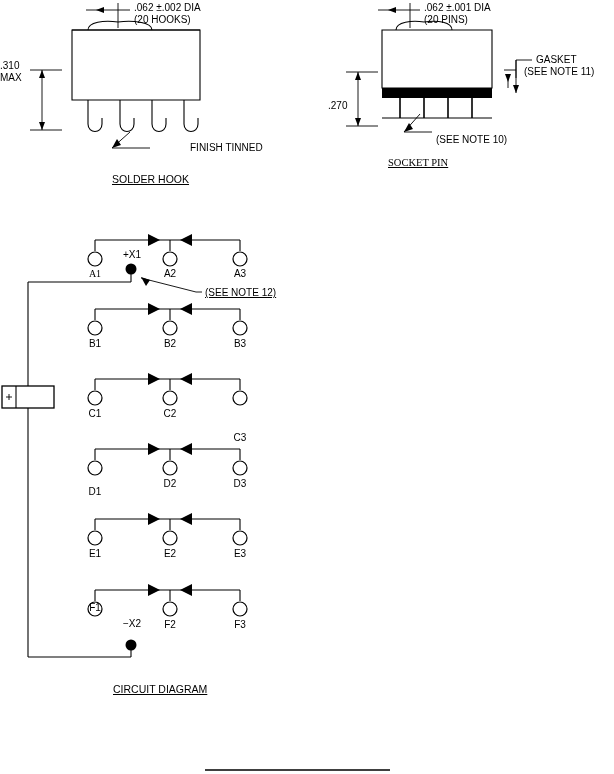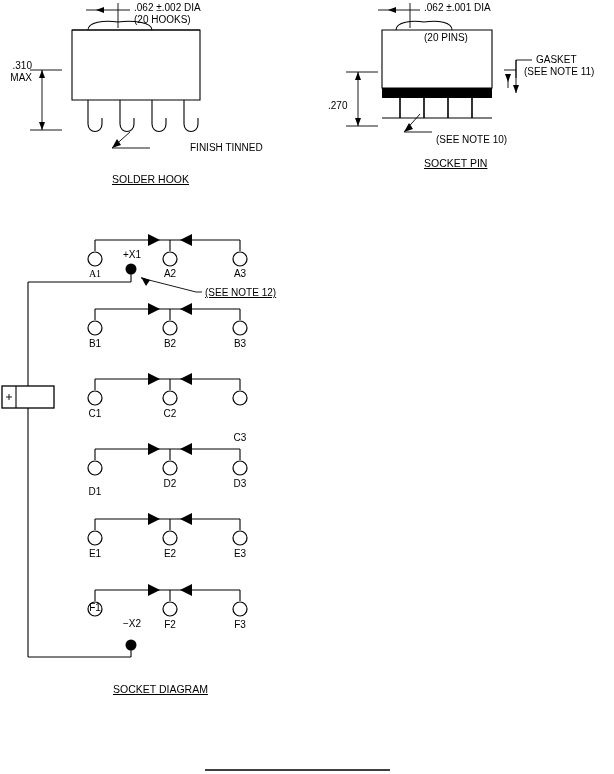--- a/index.html
+++ b/index.html
@@ -22,21 +22,21 @@
     height: 774px;
   }
   .lbl {
     position: absolute;
     font-size: 10px;
     line-height: 11px;
     white-space: pre;
     color: #000;
   }
   .lbl.center { text-align: center; }
-  .lbl.right { text-align: right; }
+  .lbl.right { }
   .caption {
     position: absolute;
     font-size: 10.5px;
     line-height: 12px;
     text-decoration: underline;
     white-space: pre;
   }
   svg { position: absolute; left: 0; top: 0; overflow: visible; }
   .ln { stroke: #000; stroke-width: 1.1; fill: none; }
   .ln-thin { stroke: #000; stroke-width: 0.9; fill: none; }
@@ -120,30 +120,30 @@
     <line class="ln-thin" x1="504" y1="70" x2="516" y2="70"></line>
     <polygon class="blk" points="508,82 505,74 511,74"></polygon>
     <line class="ln-thin" x1="508" y1="88" x2="508" y2="74"></line>
 
     <line class="ln-thin" x1="404" y1="132" x2="420" y2="114"></line>
     <polygon class="blk" points="404,132 413,129 409,123"></polygon>
     <line class="ln-thin" x1="404" y1="132" x2="432" y2="132"></line>
   </svg>
 
   <div class="lbl" style="left:424px; top:2px;"><span>.062 ±.001 DIA</span></div>
-  <div class="lbl" style="left:424px; top:32px;"><span>(20 PINS)</span></div>
+  <div class="lbl" style="left:424px; top:14px;"><span>(20 PINS)</span></div>
 
   <div class="lbl" style="left:328px; top:100px;"><span>.270</span></div>
 
   <div class="lbl" style="left:536px; top:54px;"><span>GASKET</span></div>
   <div class="lbl" style="left:524px; top:66px;"><span>(SEE NOTE 11)</span></div>
 
   <div class="lbl" style="left:436px; top:134px;"><span>(SEE NOTE 10)</span></div>
 
-  <div class="caption" style="left:424px; top:157px;"><span>SOCKET PIN</span></div>
+  <div class="caption" style="left:388px; top:157px;font-family:Liberation Serif, serif;"><span>SOCKET PIN</span></div>
 
   <svg width="614" height="774">
 
     <line class="ln" x1="95" y1="240" x2="170" y2="240"></line>
     <line class="ln" x1="95" y1="240" x2="95" y2="251"></line>
     <line class="ln" x1="170" y1="240" x2="170" y2="251"></line>
     <line class="ln" x1="170" y1="240" x2="240" y2="240"></line>
     <line class="ln" x1="240" y1="240" x2="240" y2="251"></line>
     <polygon class="blk" points="160,240 148,234 148,246"></polygon>
     <polygon class="blk" points="180,240 192,234 192,246"></polygon>
@@ -247,19 +247,19 @@
   <div class="lbl center" style="left:225px; top:478px; width:30px;"><span>D3</span></div>
 
   <div class="lbl center" style="left:80px; top:548px; width:30px;"><span>E1</span></div>
   <div class="lbl center" style="left:155px; top:548px; width:30px;"><span>E2</span></div>
   <div class="lbl center" style="left:225px; top:548px; width:30px;"><span>E3</span></div>
 
   <div class="lbl center" style="left:80px; top:602px; width:30px;"><span>F1</span></div>
   <div class="lbl center" style="left:155px; top:619px; width:30px;"><span>F2</span></div>
   <div class="lbl center" style="left:225px; top:619px; width:30px;"><span>F3</span></div>
 
-  <div class="caption" style="left:113px; top:683px;"><span>SOCKET DIAGRAM</span></div>
+  <div class="caption" style="left:113px; top:683px;"><span>CIRCUIT DIAGRAM</span></div>
 
   <svg width="614" height="774">
     <line class="ln-thick" x1="205" y1="770" x2="390" y2="770"></line>
   </svg>
 
 </div>
 
 </body></html>

